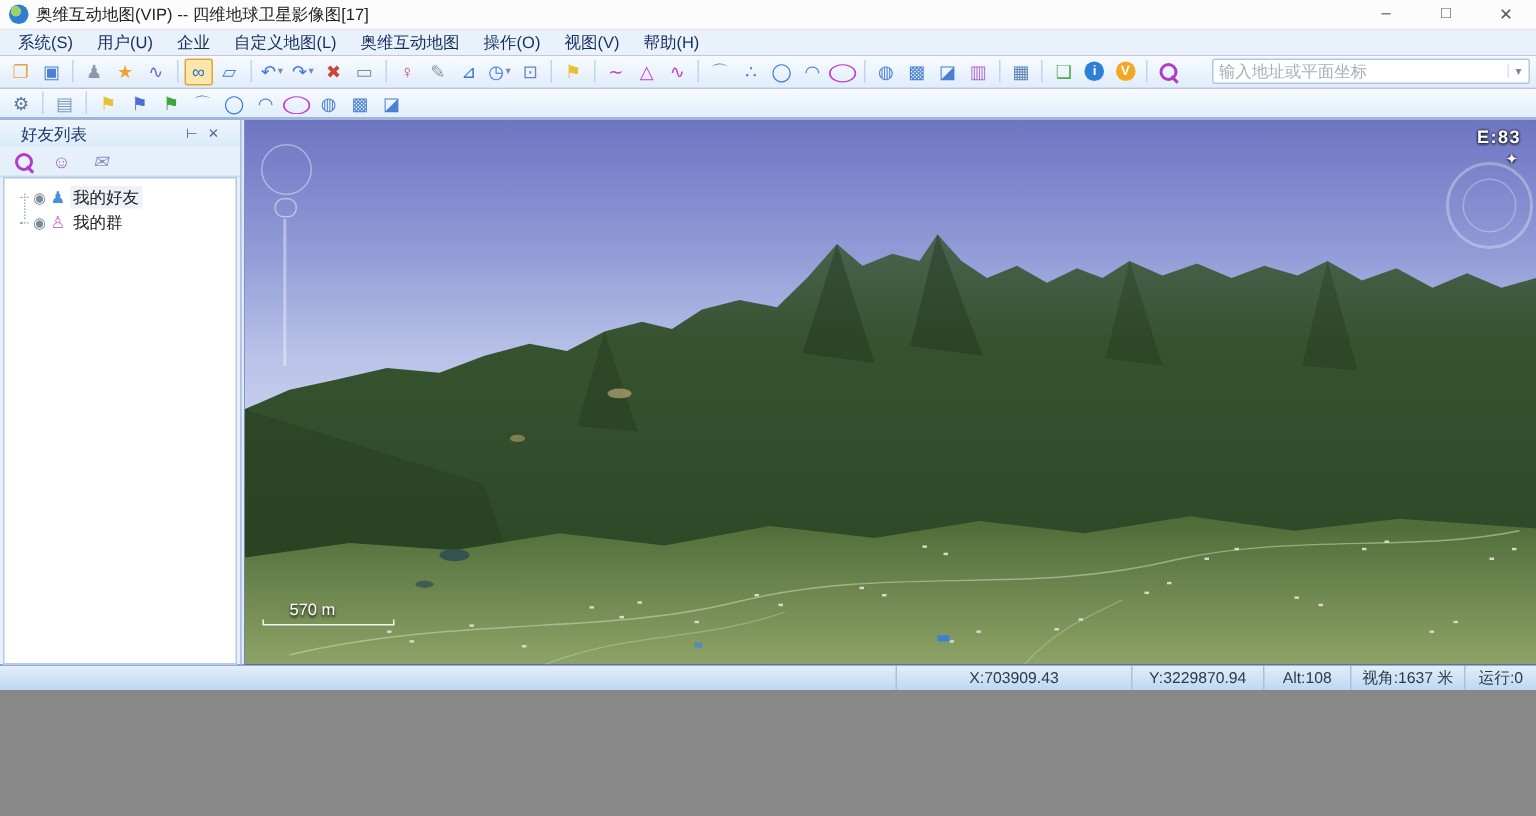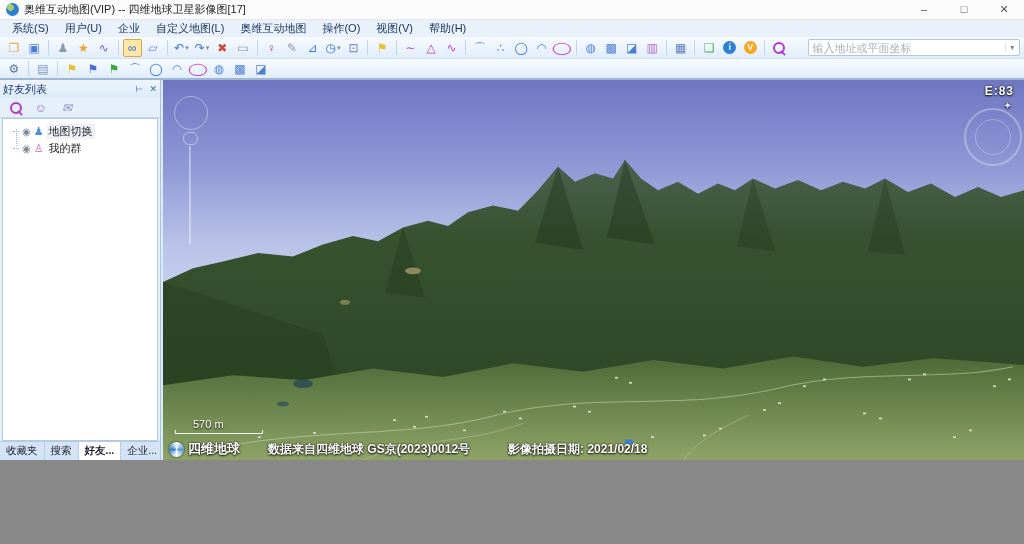--- a/index.html
+++ b/index.html
@@ -44,21 +44,21 @@
     background:#fff; border:1px solid #b0c8e0; border-radius:2px; }
   .searchbox input{ flex:1; border:0; outline:0; font-size:11px; padding:0 4px; color:#333;
     font-family:inherit; background:transparent; }
   .searchbox input::placeholder{ color:#a8b0ba; }
   .searchbox .arrow{ width:14px; font-size:8px; color:#7a8aa0; text-align:center;
     border-left:1px solid #d8e4f0; }
   
   .bodyrow{ flex:1; display:flex; min-height:0; }
   .sidebar{ width:161px; display:flex; flex-direction:column; background:#e6f0fb;
     border-right:1px solid #aac4e0; }
-  .sb-head{ height:18px; display:flex; align-items:center; padding:0 3px; font-size:11px;
+  .sb-head{ height:18px; display:flex; align-items:center; padding:0 14px; font-size:11px;
     color:#1a3a6e; background:linear-gradient(#eef5fd,#dcebf9); }
   .sb-head .hicons{ margin-left:auto; display:flex; gap:7px; color:#4a6a9a; font-size:9px; }
   .pinrot{ display:inline-block; transform:rotate(90deg); }
   .sb-tools{ height:20px; display:flex; align-items:center; gap:10px; padding:0 7px;
     background:#e6f0fb; border-bottom:1px solid #c8daee; }
   .sb-tools .ti{ font-size:12px; width:16px; height:16px; display:inline-flex;
     align-items:center; justify-content:center; }
   .sb-tree{ flex:1; background:#fff; border:1px solid #b4cae2; margin:0 2px;
     padding:4px 0 0 2px; font-size:11px; position:relative; }
   .sb-tree::before{ content:""; position:absolute; left:13px; top:10px; height:17px;
@@ -263,37 +263,29 @@
           </span>
           <span class="ti" style="color: rgb(138, 143, 192);">
             <i class="g">✉</i>
           </span>
         </div>
       <div class="sb-tree">
         <div class="tree-row sel">
           <span class="tick"></span>
           <span class="eye">◉</span>
           <span class="ava" id="ava0" style="color: rgb(74, 144, 217);">♟</span>
-          <span class="lbl">地图切换</span>
+          <span class="lbl">我的好友</span>
         </div>
         <div class="tree-row">
           <span class="tick"></span>
           <span class="eye">◉</span>
           <span class="ava" id="ava1" style="color: rgb(200, 111, 200);">♙</span>
           <span class="lbl">我的群</span>
         </div>
       </div>
-      <div class="sb-tabs">
-
-      <span class="sb-tab">收藏夹</span>
-          <span class="sb-tab">搜索</span>
-          <span class="sb-tab active">好友...</span>
-          <span class="sb-tab">企业...</span>
-          <span class="sb-tab">企业...</span>
-        </div>
     </div>
 
     <div class="splitter"></div>
 
     <div class="map">
       <svg viewBox="0 0 861 448" preserveAspectRatio="none">
         <defs>
           <linearGradient id="gsky" x1="0" y1="0" x2="0" y2="1">
             <stop offset="0" stop-color="#6e76c2"></stop>
               <stop offset="0.35" stop-color="#8f9ad6"></stop>
@@ -369,23 +361,23 @@
       <div class="ov elev">E:83</div>
       <div class="ov needle">✦</div>
       <div class="ring-o"></div>
       <div class="ring-i"></div>
 
       <div class="scalewrap">
         <div class="scalelabel">570 m</div>
         <div class="scalebar"></div>
       </div>
 
-      <div class="maprow">
-        <span class="logo-swirl"></span>
-        <span class="ov logotext" style="position:static">四维地球</span>
-        <span class="ov attrib" style="position:static">数据来自四维地球  GS京(2023)0012号</span>
-        <span class="ov capdate" style="position:static">影像拍摄日期: 2021/02/18</span>
-      </div>
     </div>
   </div>
 
+  <div class="statusbar">
+    <span class="seg seg-spacer" style="border-left:none"></span>
+    <span class="statuslist">
+      
+    <span class="seg" style="width: 157px;">X:703909.43</span><span class="seg" style="width: 88px;">Y:3229870.94</span><span class="seg" style="width: 58px;">Alt:108</span><span class="seg" style="width: 76px;">视角:1637 米</span><span class="seg" style="width: 48px;">运行:0</span></span>
+  </div>
 
 </div>
 
 </body></html>

